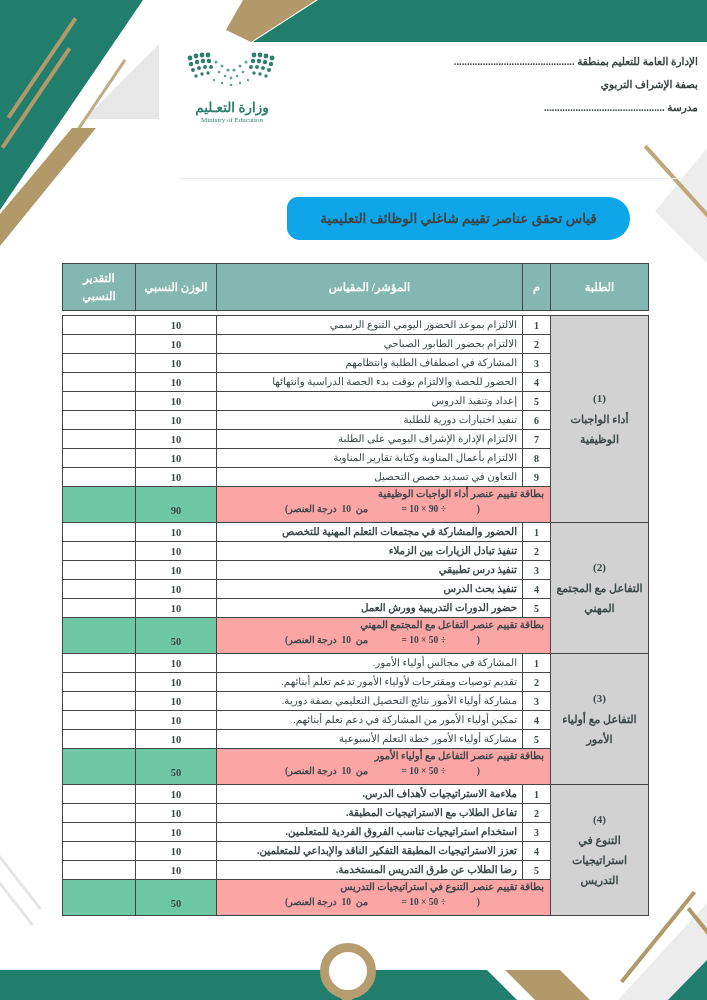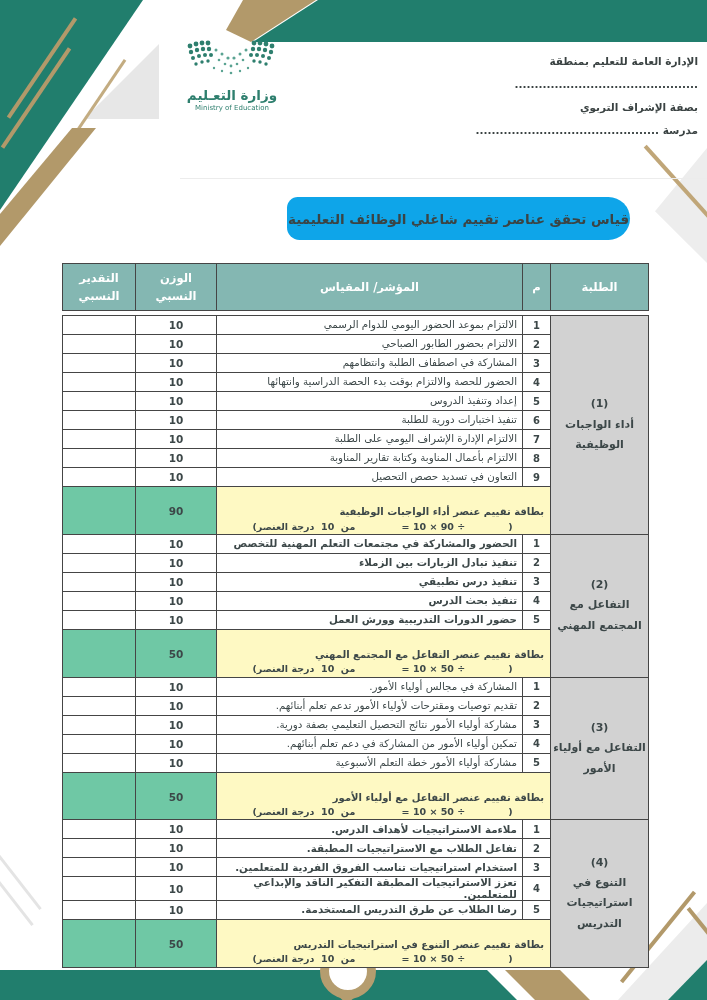--- a/index.html
+++ b/index.html
@@ -1,17 +1,17 @@
 <!DOCTYPE html>
 <html lang="ar"><head>
 <meta charset="utf-8">
 <style>
   html,body{margin:0;padding:0;}
   body{font-family:"DejaVu Sans",sans-serif;background:#fff;}
-  .page{position:relative;width:707px;height:1000px;overflow:hidden;background:#fff;}
+  .page{position:relative;width:707px;height:1000px;overflow:hidden;background:#fff;font-family:Liberation Serif, serif;}
 
   
   .deco{position:absolute;pointer-events:none;}
   .tl-green{left:0;top:0;width:240px;height:225px;background:#217e6d;
     clip-path:polygon(0 0,143px 0,0 210px);}
   .tl-tan{left:0;top:118px;width:110px;height:140px;background:#b2996a;
     clip-path:polygon(96px 10px,0 128px,0 96px,72px 10px);}
   .tl-gray{left:84px;top:44px;width:75px;height:75px;background:#e7e7e7;
     clip-path:polygon(100% 0,100% 100%,0 100%);}
   .tl-chev1{left:-18px;top:66px;width:120px;height:4px;background:#b2996a;transform:rotate(-56deg);}
@@ -40,21 +40,21 @@
   .bl-chev1{left:-16px;top:880px;width:70px;height:3px;background:#e4e4e4;transform:rotate(52deg);}
   .bl-chev2{left:-24px;top:896px;width:70px;height:3px;background:#e4e4e4;transform:rotate(52deg);}
   .pin-ring{left:320px;top:943px;width:38px;height:38px;border:9px solid #b59d6f;border-radius:50%;background:#fff;}
   .pin-tail{left:338px;top:996px;width:18px;height:8px;background:#b59d6f;
     clip-path:polygon(0 0,100% 0,50% 100%);}
 
   
   .hdr-lines{position:absolute;left:392px;top:50px;width:306px;direction:rtl;text-align:right;
     color:#3a4242;font-weight:bold;font-size:10.5px;line-height:23px;}
   
-  .logo{position:absolute;left:172px;top:38px;width:120px;text-align:center;}
+  .logo{position:absolute;left:172px;top:50px;width:120px;text-align:center;}
   .logo svg{display:block;margin:0 auto;}
   .logo-ar{color:#2e7f6e;font-weight:bold;font-size:13.5px;line-height:15px;}
   .logo-en{color:#2e7f6e;font-size:7px;line-height:10px;}
 
   
   .title-bar{position:absolute;left:287px;top:197px;width:343px;height:43px;background:#0ea5e9;
     border-radius:12px 24px 24px 14px;display:flex;align-items:center;justify-content:center;
     color:#3b4444;font-weight:bold;font-size:13.5px;direction:rtl;}
 
   
@@ -66,21 +66,21 @@
   .body-table{position:absolute;left:62px;top:315px;width:586px;}
   .body-table td{border:1px solid #454545;padding:0;color:#3c4748;}
   tr.item{height:19px;}
   td.ind{font-size:10.3px;padding:0 5px 0 2px;line-height:1.1;text-align:right;}
   .sec-bold td.ind{font-weight:bold;text-align:right;}
   td.num{font-size:10px;font-weight:bold;text-align:center;}
   td.wv{font-size:10.5px;font-weight:bold;text-align:center;}
   td.el-cell{background:#d2d2d2;text-align:center;font-weight:bold;font-size:11px;
     line-height:1.85;padding:2px;}
   tr.sub{height:36px;}
-  td.sub-main{background:#fef9c3;vertical-align:top;padding:18px 6px 0 4px;}
+  td.sub-main{background:#fca5a5;vertical-align:top;padding:0 6px 0 4px;}
   .sub-label{font-size:10px;font-weight:bold;text-align:right;line-height:1.45;}
   .sub-formula{font-size:9.5px;font-weight:bold;text-align:center;line-height:1.5;direction:rtl;}
   td.sub-w{background:#6fc8a5;vertical-align:top;text-align:center;font-weight:bold;
     font-size:10.5px;padding-top:18px;}
   td.sub-r{background:#6fc8a5;}
 </style>
 </head>
 <body>
 
 <div class="page">
@@ -201,21 +201,21 @@
         <col class="c-w">
         <col class="c-r">
       </colgroup>
     <tbody>
         <tr class="item">
           <td class="el-cell" rowspan="10">
             <div>(1)</div>
             <div>أداء الواجبات الوظيفية</div>
           </td>
           <td class="num">1</td>
-          <td class="ind">الالتزام بموعد الحضور اليومي للدوام الرسمي</td>
+          <td class="ind">الالتزام بموعد الحضور اليومي التنوع الرسمي</td>
           <td class="wv">10</td>
           <td class="rv"></td>
         </tr>
         <tr class="item">
           <td class="num">2</td>
           <td class="ind">الالتزام بحضور الطابور الصباحي</td>
           <td class="wv">10</td>
           <td class="rv"></td>
         </tr>
         <tr class="item">

